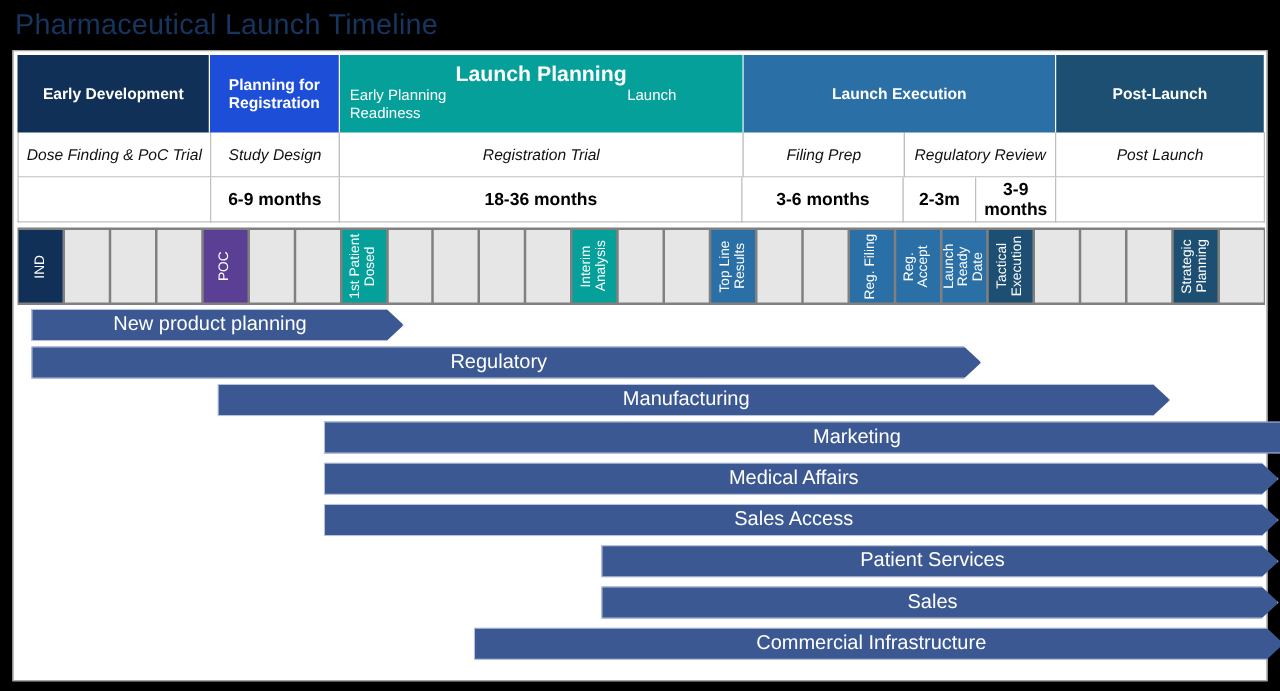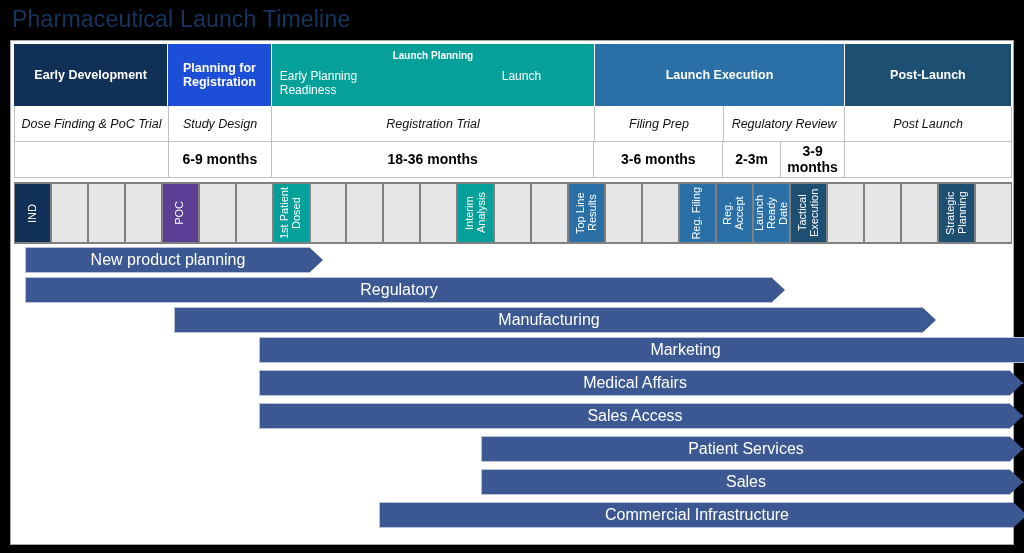--- a/index.html
+++ b/index.html
@@ -56,21 +56,21 @@
   .ph-navy   { background: #113058; }
   .ph-purple { background: #1d4ed8; }
   .ph-teal   { background: #05a09a; }
   .ph-blue   { background: #2a6fa5; }
   .ph-dkblue { background: #1c4f72; }
 
   
   .lp-wrap { position: relative; width: 100%; height: 100%; }
   .lp-title {
     position: absolute; left: 0; right: 0; top: 6px;
-    text-align: center; font-size: 10px; font-weight: bold; color: #fff;
+    text-align: center; font-size: 17px; font-weight: bold; color: #fff;
   }
   .lp-left {
     position: absolute; left: 8px; top: 26px;
     text-align: left; font-size: 12px; font-weight: normal; color: #fff;
     line-height: 1.15; width: 120px;
   }
   .lp-right {
     position: absolute; left: 230px; top: 26px;
     text-align: left; font-size: 12px; font-weight: normal; color: #fff;
   }

